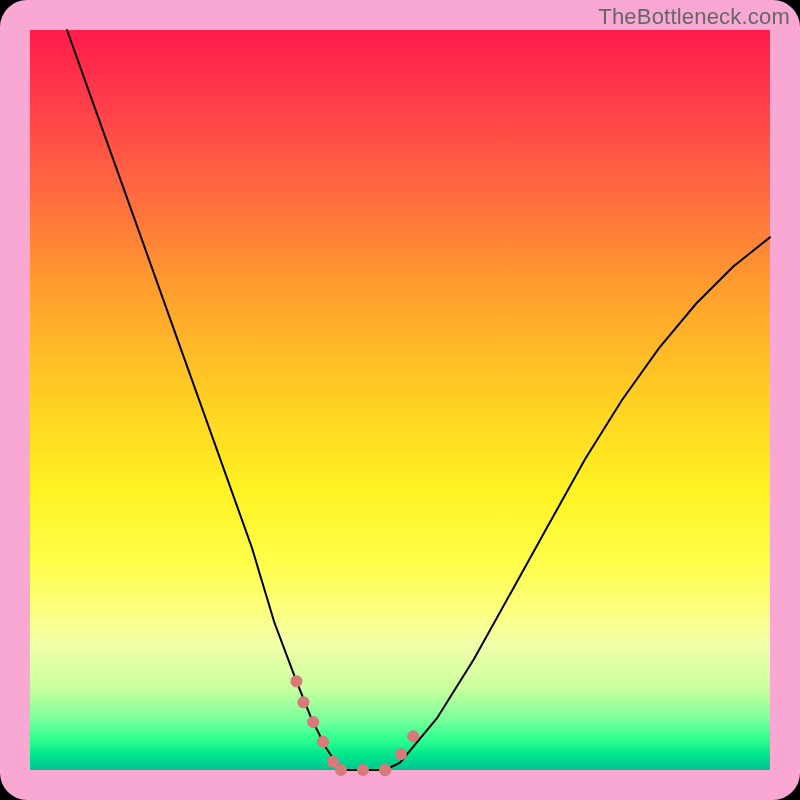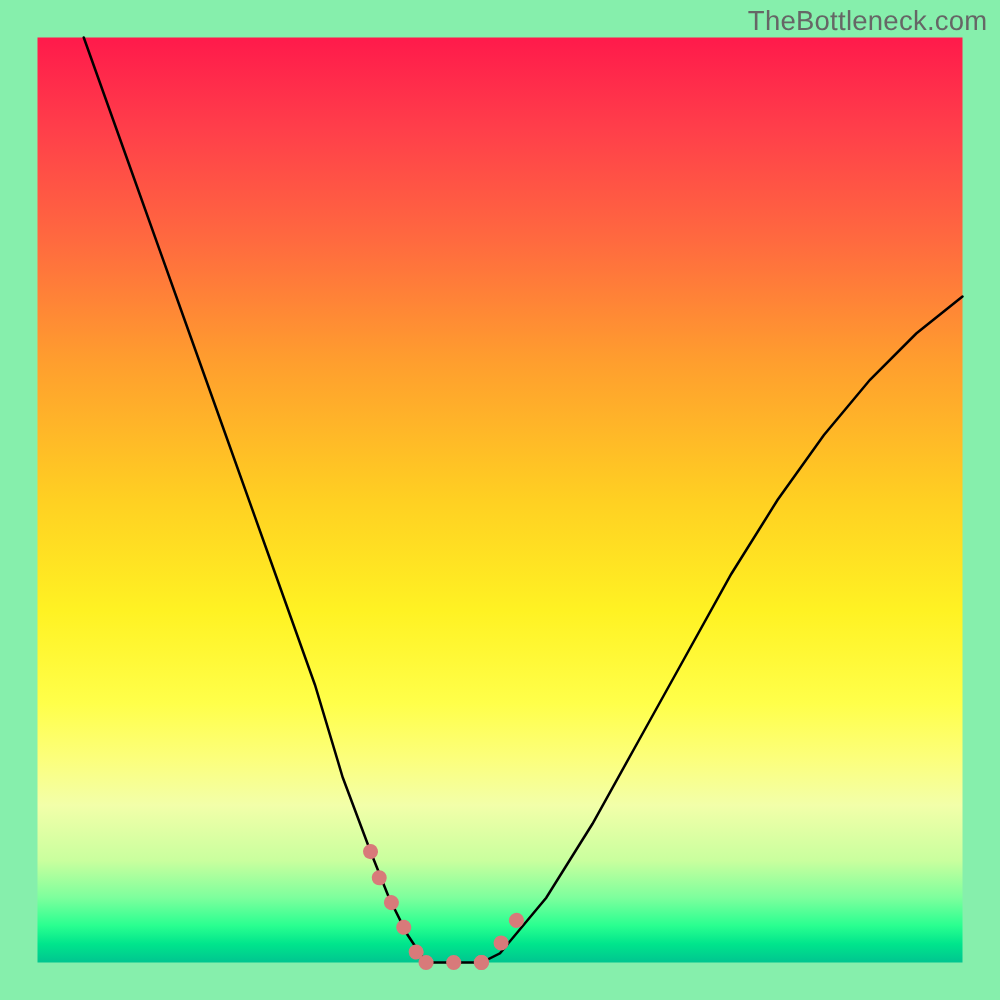--- a/index.html
+++ b/index.html
@@ -10,21 +10,22 @@
     background: #000;
     overflow: hidden;
     font-family: Arial, Helvetica, sans-serif;
   }
   .frame {
     position: absolute;
     top: 0;
     left: 0;
     width: 800px;
     height: 800px;
-    background: #86efac;
+    background: #f9a8d4;
+    border-radius: 27px;
   }
   .plot {
     position: absolute;
     top: 30px;
     left: 30px;
     width: 740px;
     height: 740px;
     
     background: linear-gradient(
       to bottom,

